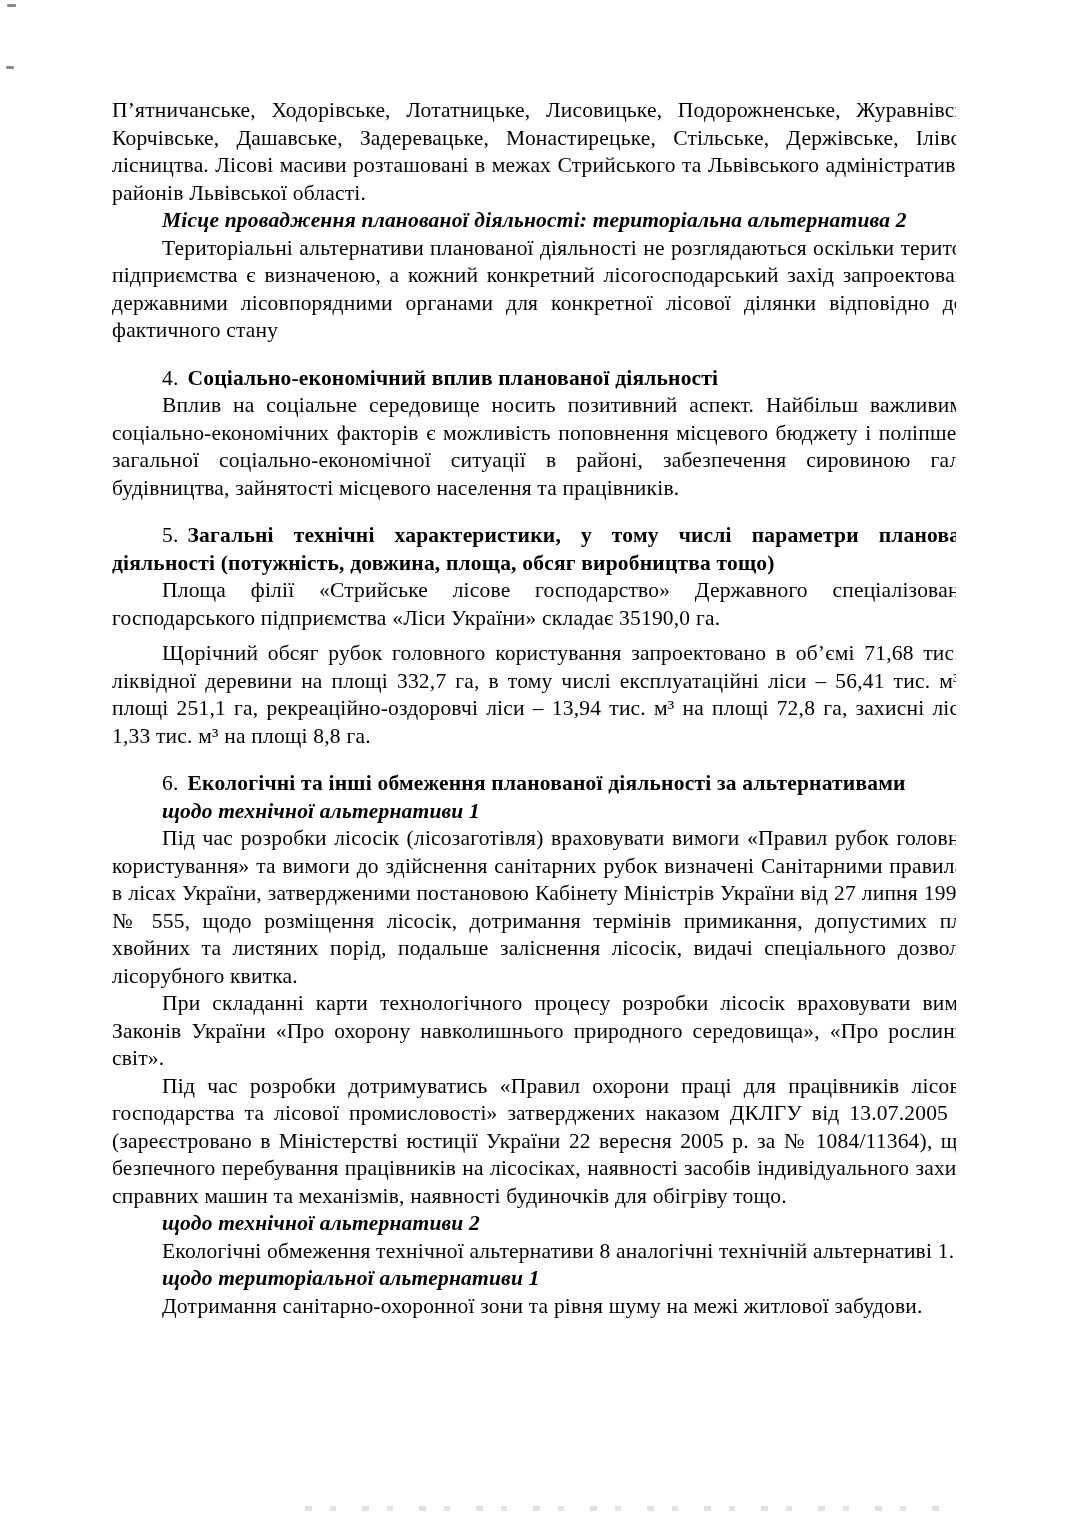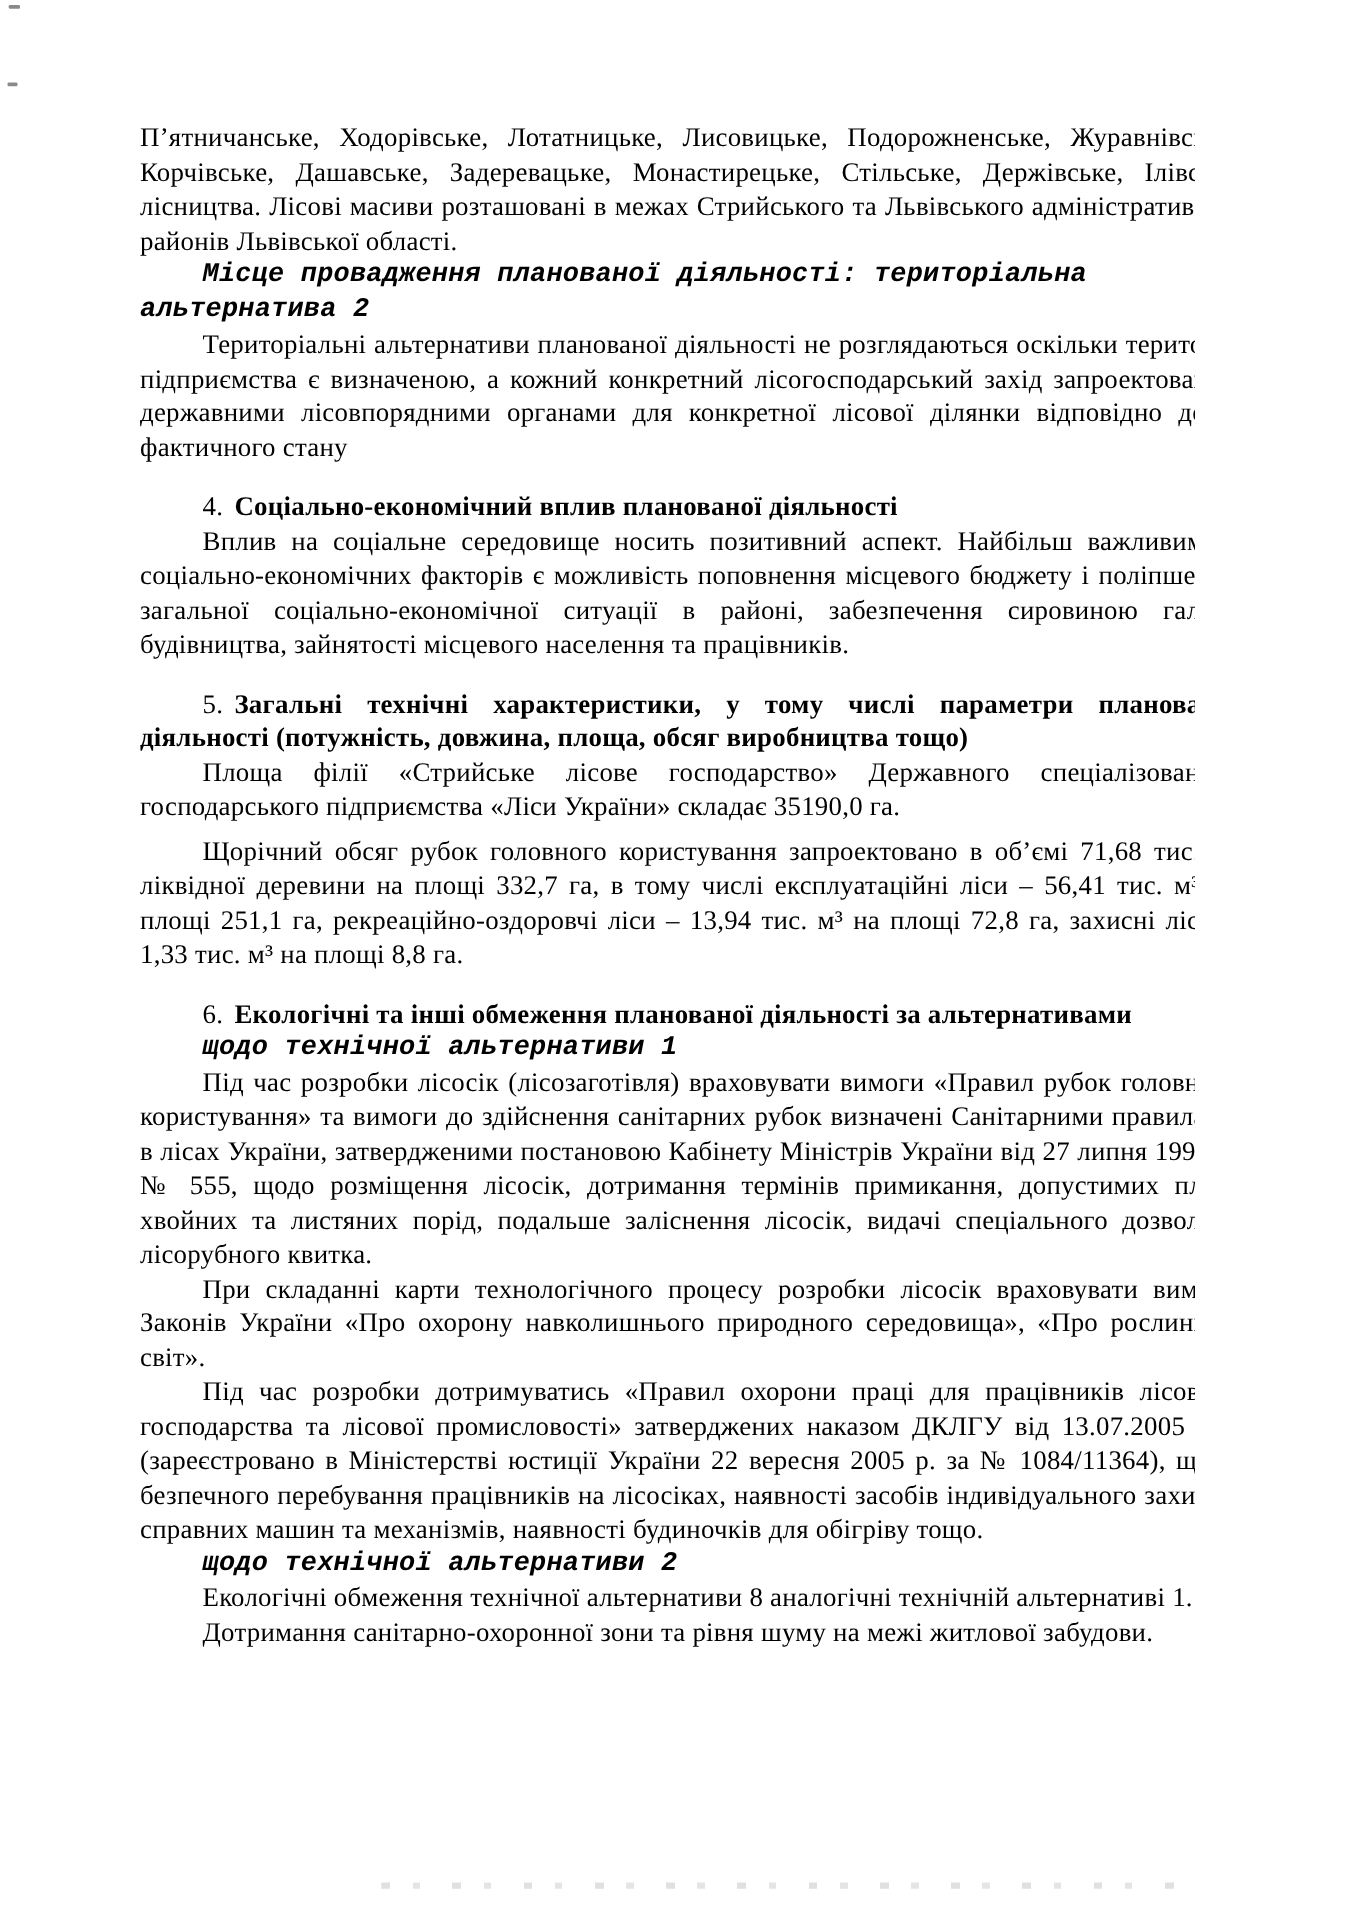--- a/index.html
+++ b/index.html
@@ -27,21 +27,21 @@
     margin: 0;
     font-size: 21.5px;
     line-height: 27.5px;
     text-align: justify;
     text-indent: 50px;
     letter-spacing: 0.2px;
   }
   .no-indent { text-indent: 0; }
   .h-bold { font-weight: bold; }
   .h-bold .h-num { font-weight: normal; margin-right: 9px; }
-  .h-italic { font-weight: bold; font-style: italic; text-align: left; font-family: Liberation Mono, monospace; }
+  .h-italic { font-weight: bold; font-style: italic; text-align: left; }
   .gap-top { margin-top: 20px; }
   .gap-top-lg { margin-top: 0; }
   .gap-top-sm { margin-top: 8px; }
   
   .mark {
     position: absolute;
     background: #8a8a8a;
     border-radius: 1px;
   }
   .mark-1 { left: 7px; top: 4px;  width: 9px; height: 3px; }
@@ -96,20 +96,21 @@
 
 
     <p class="para">При складанні карти технологічного процесу розробки лісосік враховувати вимоги Законів України «Про охорону навколишнього природного середовища», «Про рослинний світ».</p>
 
     <p class="para">Під час розробки дотримуватись «Правил охорони праці для працівників лісового господарства та лісової промисловості» затверджених наказом ДКЛГУ від 13.07.2005 119 (зареєстровано в Міністерстві юстиції України 22 вересня 2005 р. за № 1084/11364), щодо безпечного перебування працівників на лісосіках, наявності засобів індивідуального захисту, справних машин та механізмів, наявності будиночків для обігріву тощо.</p>
 
     <p class="para h-italic">щодо технічної альтернативи 2</p>
 
     <p class="para">Екологічні обмеження технічної альтернативи 8 аналогічні технічній альтернативі 1.</p>
 
+    <p class="para h-italic">щодо територіальної альтернативи 1</p>
 
     <p class="para">Дотримання санітарно-охоронної зони та рівня шуму на межі житлової забудови.</p>
 
   </div>
 
   <div class="bottom-noise"></div>
 
 </div>
 
 </body></html>

